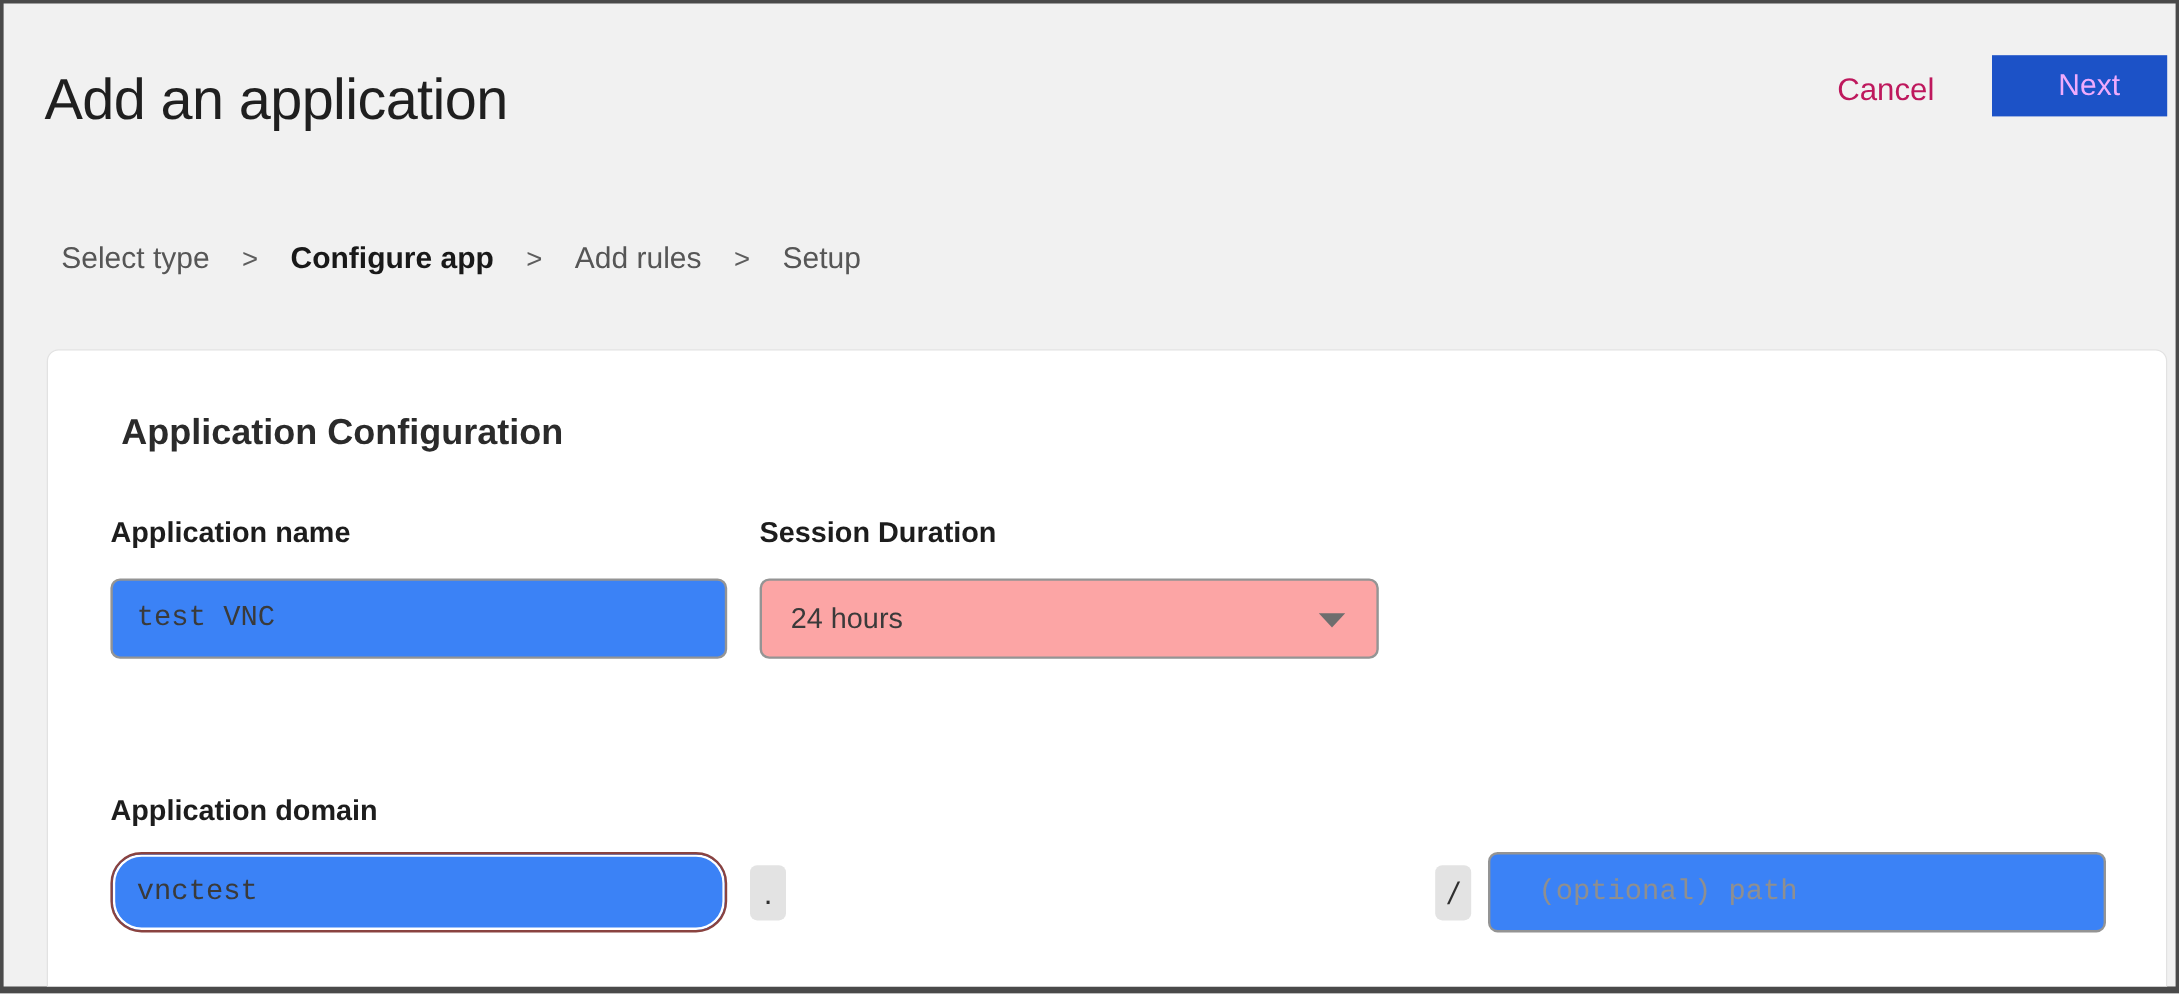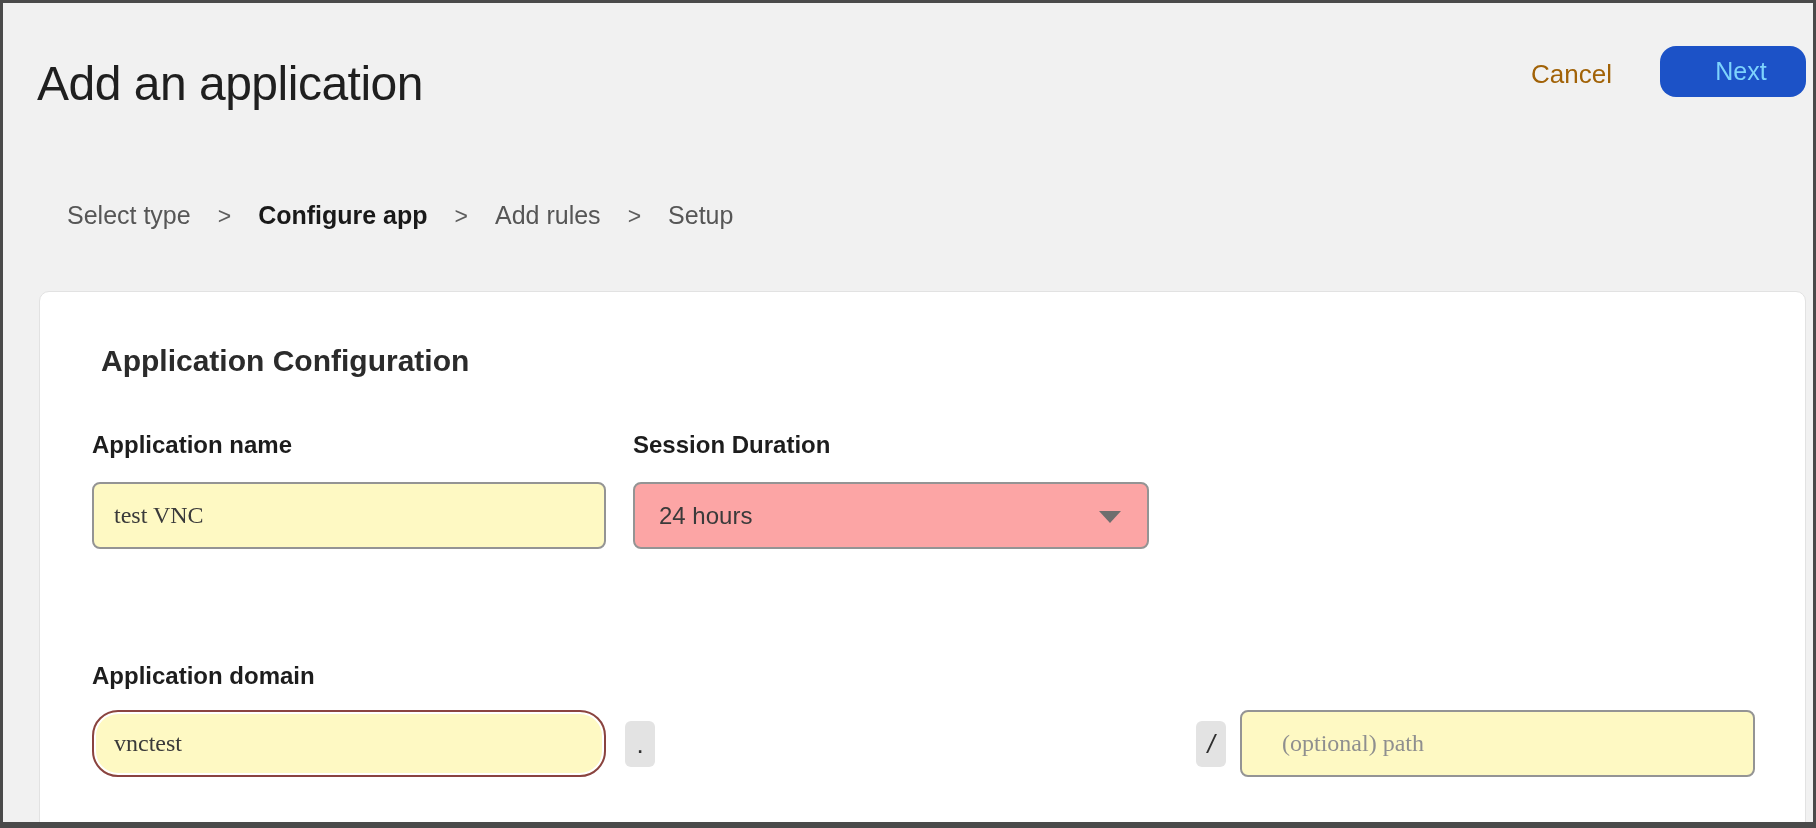--- a/index.html
+++ b/index.html
@@ -23,51 +23,50 @@
     font-size: 48px;
     font-weight: 400;
     color: #1f1f1f;
     line-height: 58px;
     letter-spacing: -0.5px;
   }
   .cancel-link {
     position: absolute;
     left: 1528px; top: 56px;
     font-size: 26px;
-    color: #a16207;
+    color: #be185d;
     line-height: 30px;
     cursor: pointer;
     text-decoration: none;
   }
   .next-button {
     position: absolute;
     left: 1657px; top: 43px;
     width: 146px; height: 51px;
     background: #1c52c7;
     border: none;
-    border-radius: 16px;
-    color: #7dd3fc;
+    border-radius: 0;
+    color: #f0abfc;
     font-size: 25px;
     font-family: "Liberation Sans", sans-serif;
     display: flex; align-items: center; justify-content: center;
     cursor: pointer;
     padding-left: 16px;
   }
 
   
   .steps {
     position: absolute;
     left: 48px; top: 196px;
     display: flex;
     align-items: baseline;
     gap: 27px;
     font-size: 25px;
     color: #565656;
     line-height: 32px;
-    margin-left: 16px;
   }
   .steps .sep { color: #5d5d5d; font-size: 23px; }
   .steps .step { cursor: default; }
   .steps .step.current { font-weight: 700; color: #191919; }
 
   
   .card {
     position: absolute;
     left: 36px; top: 288px;
     width: 1767px; height: 580px;
@@ -92,25 +91,25 @@
   }
   .label-app-name   { left: 52px;  top: 138px; }
   .label-session    { left: 593px; top: 138px; }
   .label-app-domain { left: 52px;  top: 369px; }
 
   .text-input {
     position: absolute;
     height: 67px;
     border: 2px solid #949494;
     border-radius: 8px;
-    background: #fef9c3;
+    background: #3b82f6;
     font-size: 24px;
     color: #3a3a3a;
     padding: 0 20px;
-    font-family: Liberation Serif, serif;
+    font-family: Liberation Mono, monospace;
     outline: none;
   }
   .text-input::placeholder { color: #8f8f8f; opacity: 1; }
 
   .input-app-name { left: 52px; top: 190px; width: 514px; }
   .input-subdomain {
     left: 52px; top: 418px; width: 514px;
     border-color: #8a4340;
     box-shadow: inset 0 0 0 2px #ffffff;
     border-radius: 26px;

